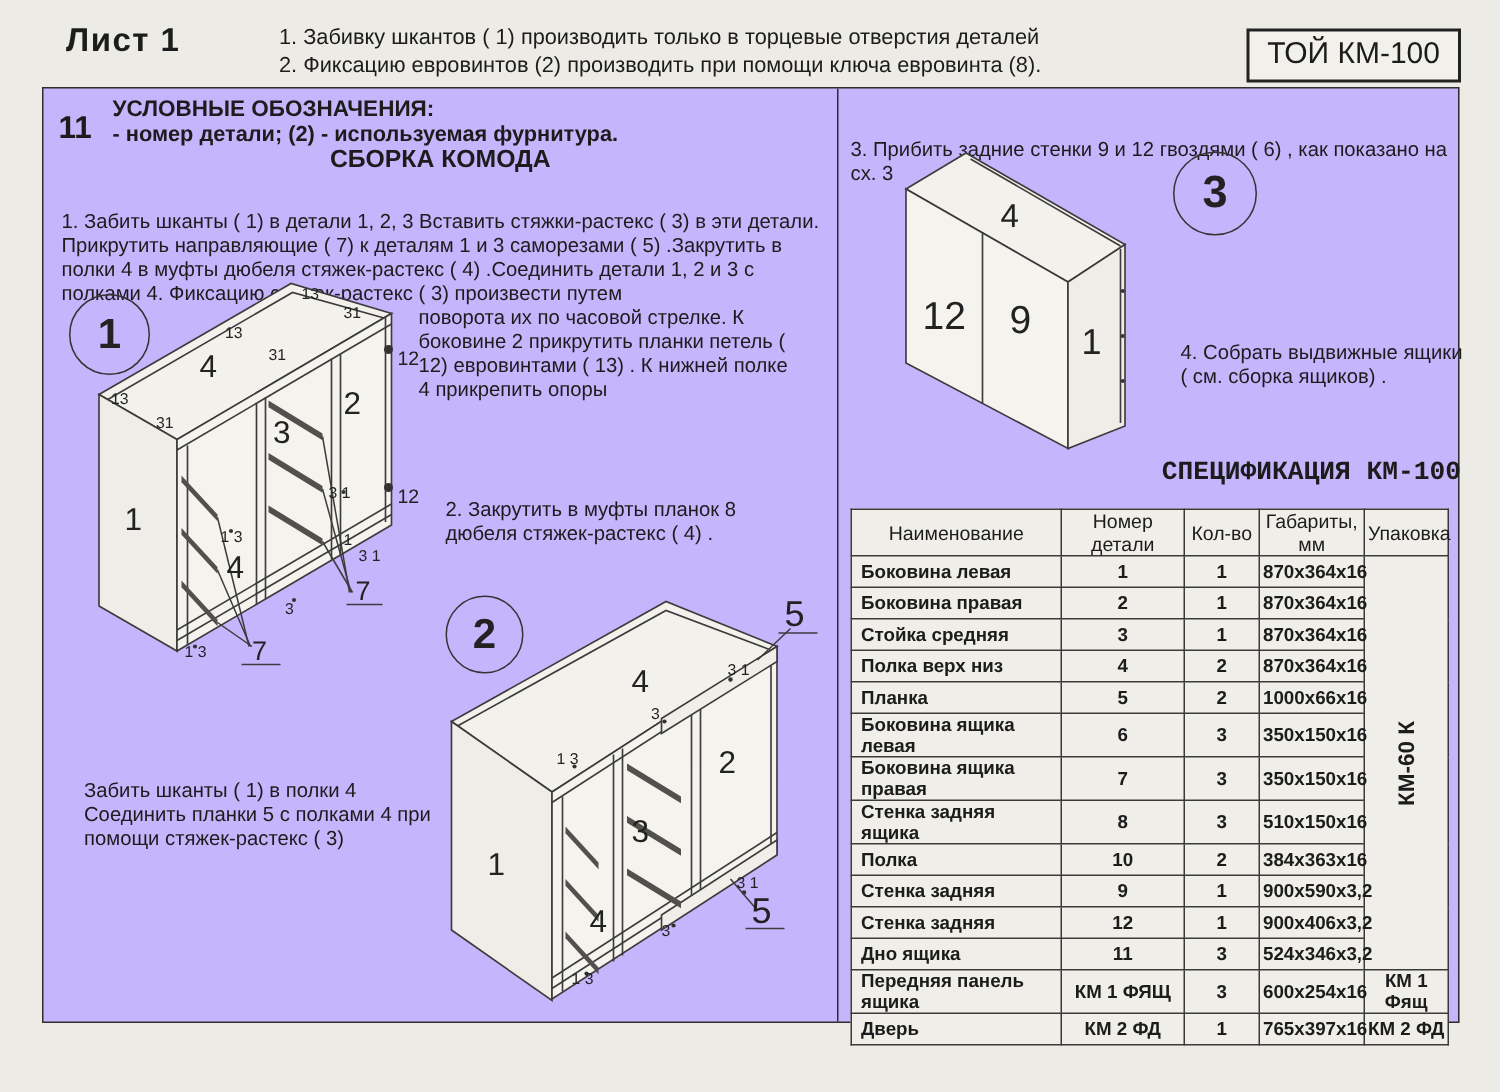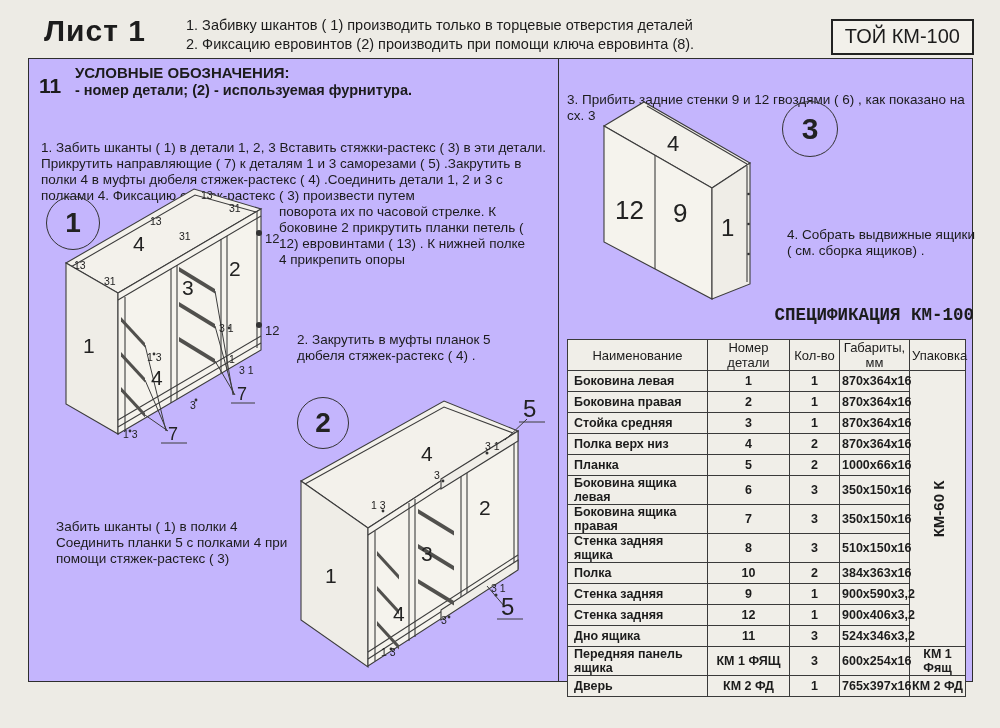--- a/index.html
+++ b/index.html
@@ -8,21 +8,21 @@
     font-family:"Liberation Sans", sans-serif;
     background:#e7e5df;
     color:#1c1c1c;
     position:relative;
     overflow:hidden;
   }
   .page { position:absolute; inset:0; background:#edebe5; }
   .abs { position:absolute; }
 
   
-  .sheet-label { left:44px; top:14px; font-size:30px; font-weight:bold; letter-spacing:1px; }
+  .sheet-label { left:44px; top:14px; font-size:22px; font-weight:bold; letter-spacing:1px; }
   .hdr-note { left:186px; font-size:14.5px; }
   .model-badge {
     right:26px; top:19px; border:2px solid #222; background:#f2f0ea;
     padding:4px 12px 5px; font-size:20px; font-weight:normal;
   }
 
   
   .content-box {
     left:28px; top:58px; width:945px; height:624px;
     border:1.6px solid #2e2e2e; background:#c4b5fd;
@@ -97,24 +97,25 @@
   <div class="abs hdr-note" style="top:36px;">2. Фиксацию евровинтов (2) производить при помощи ключа евровинта (8).</div>
   <div class="abs model-badge">ТОЙ КМ-100</div>
 
   <div class="abs content-box">
 
     <div class="abs left-panel">
 
       <div class="abs legend-title">УСЛОВНЫЕ ОБОЗНАЧЕНИЯ:</div>
       <div class="abs legend-symbol">11</div>
       <div class="abs legend-text">- номер детали;  (2) - используемая фурнитура.</div>
+      <div class="abs section-title">СБОРКА КОМОДА</div>
 
       <div class="abs body-text p-step1a">1. Забить шканты ( 1) в детали 1, 2, 3 Вставить стяжки-растекс ( 3) в эти детали. Прикрутить направляющие ( 7) к деталям 1 и 3 саморезами ( 5) .Закрутить в полки 4 в муфты дюбеля стяжек-растекс ( 4) .Соединить детали 1, 2 и 3 с полками 4. Фиксацию стяжек-растекс ( 3) произвести путем</div>
       <div class="abs body-text p-step1b">поворота их по часовой стрелке. К боковине 2 прикрутить планки петель ( 12) евровинтами ( 13) . К нижней полке 4 прикрепить опоры</div>
-      <div class="abs body-text p-step2">2. Закрутить в муфты планок 5 дюбеля стяжек-растекс ( 4) .</div>
+      <div class="abs body-text p-step2">2. Закрутить в муфты планок 8 дюбеля стяжек-растекс ( 4) .</div>
       <div class="abs body-text ml p-note-bottom">Забить шканты ( 1) в полки 4
 Соединить планки 5 с полками 4 при
 помощи стяжек-растекс ( 3)</div>
 
       <div class="abs circle-num c1">
         <span>1</span>
       </div>
 
       <svg class="abs d1" viewBox="0 0 260 300">
         <g stroke="#3c3c3c" stroke-width="1.1" fill="none">

